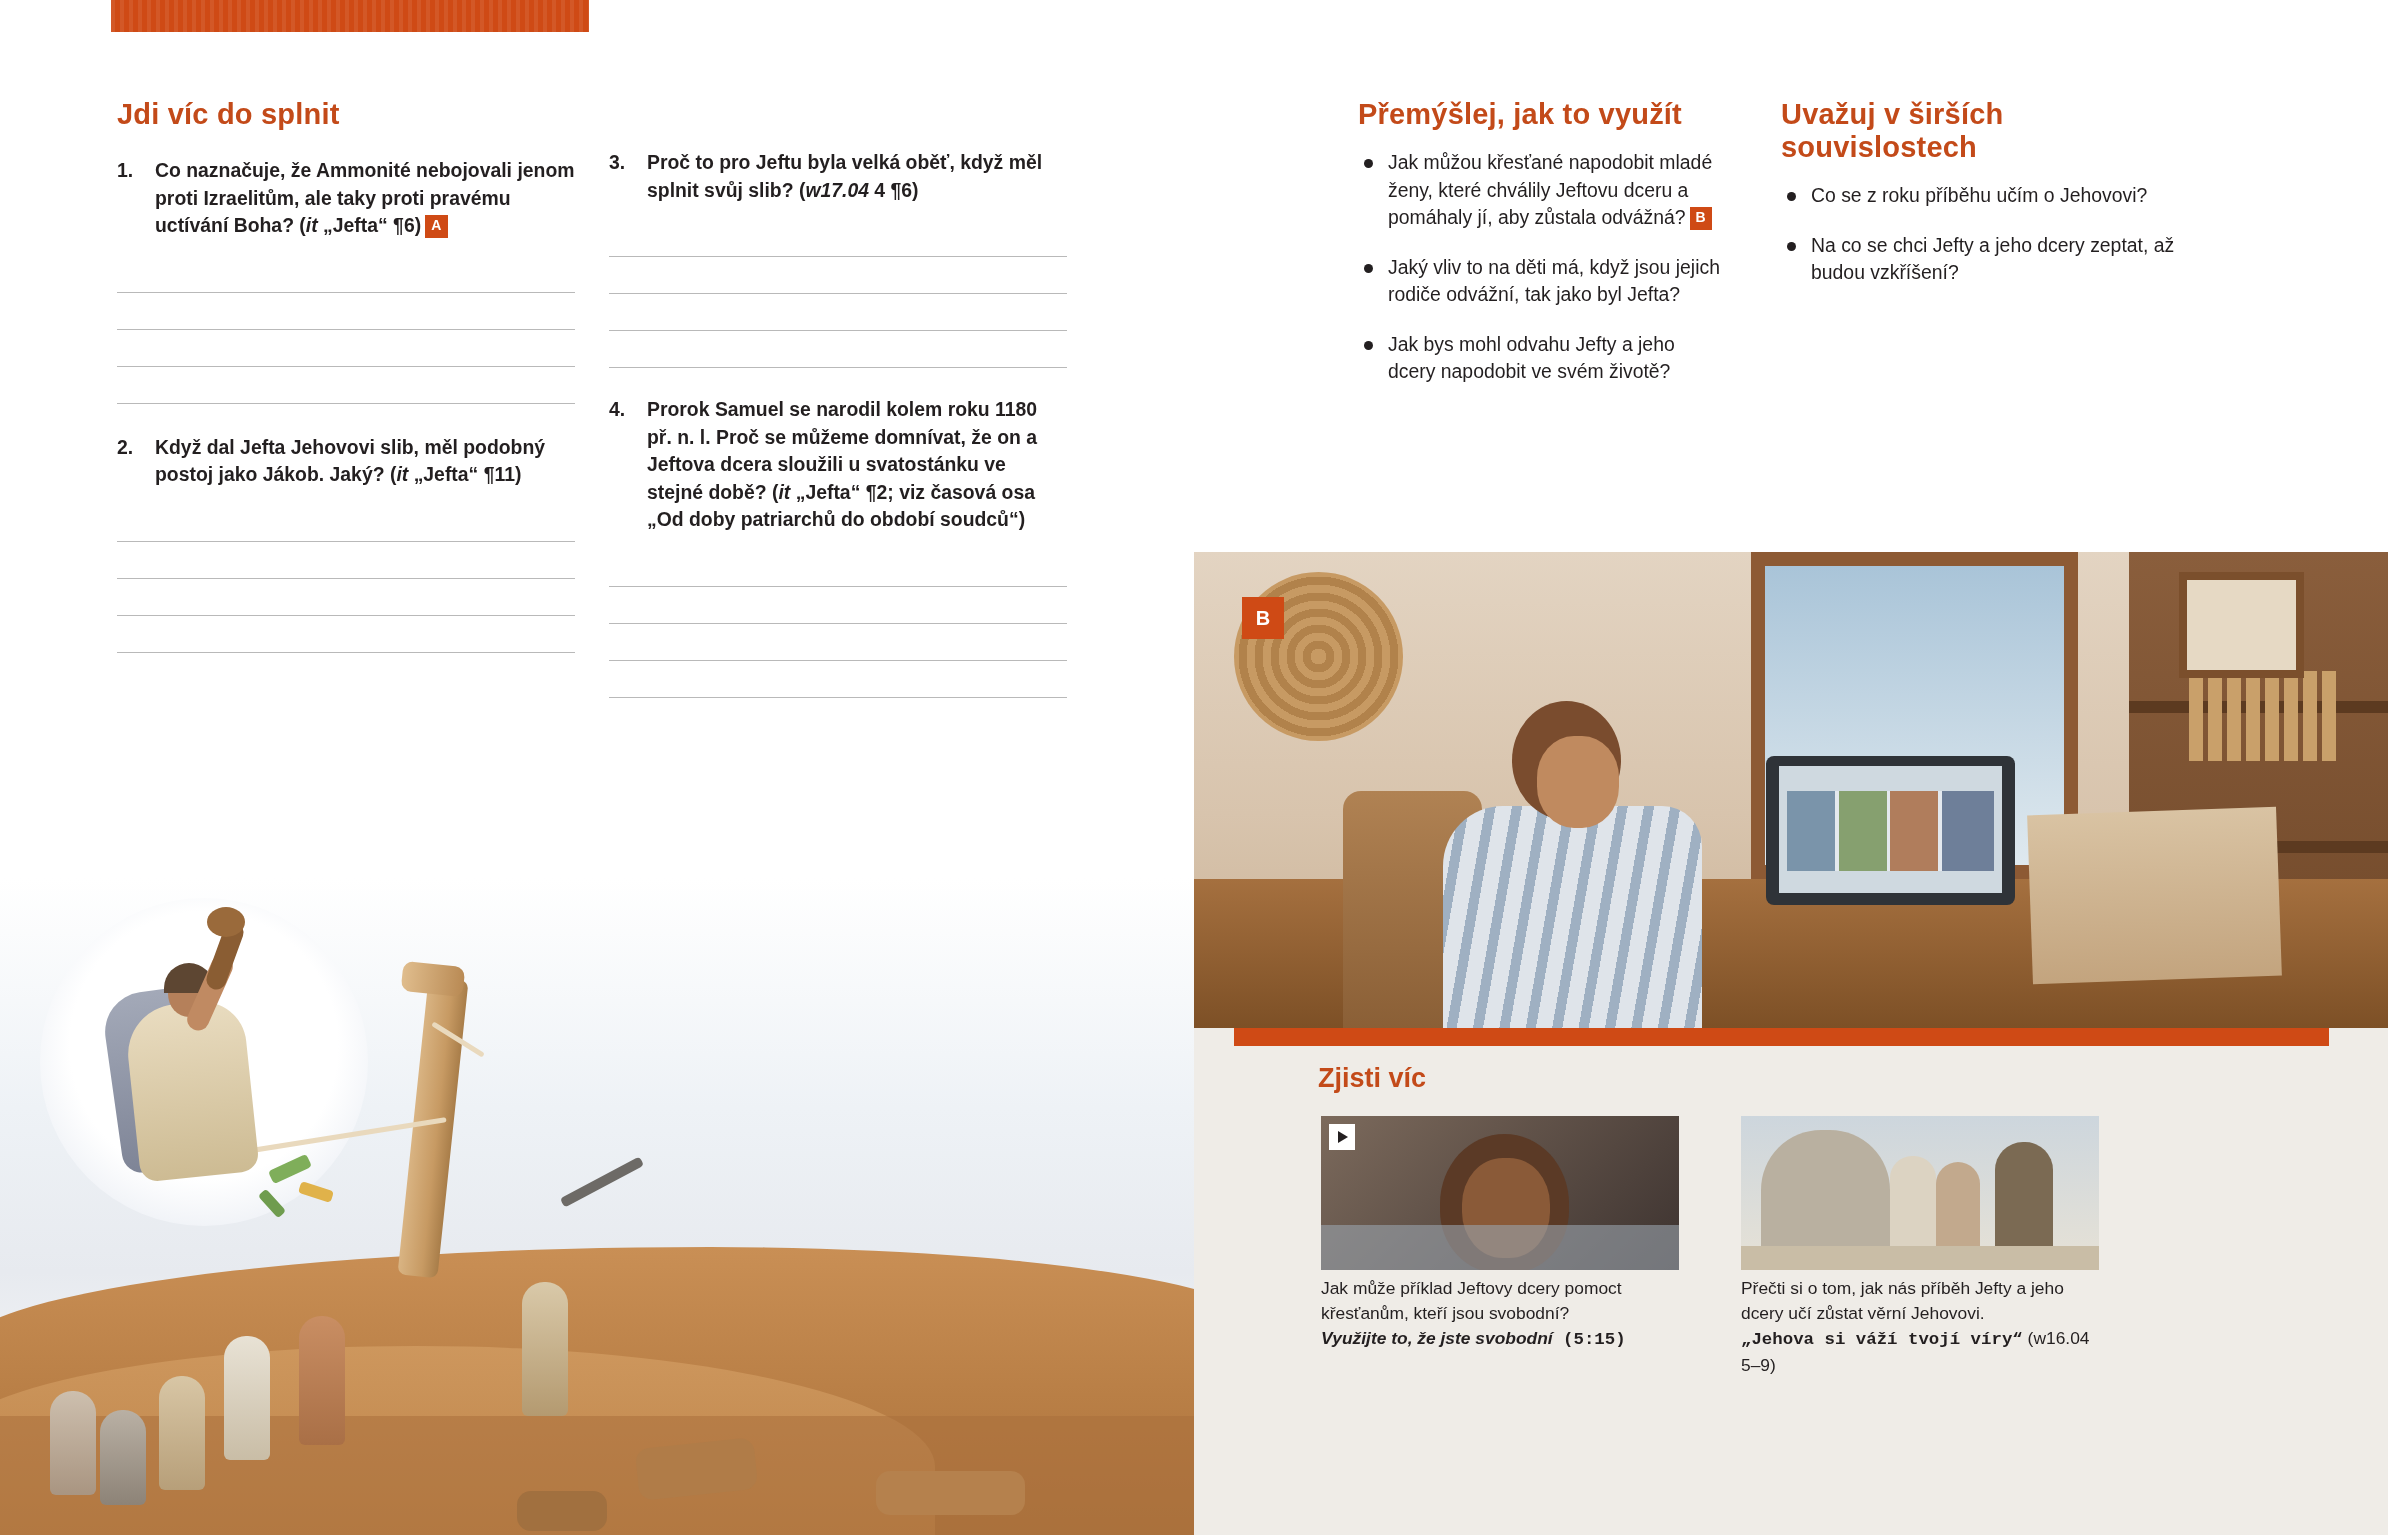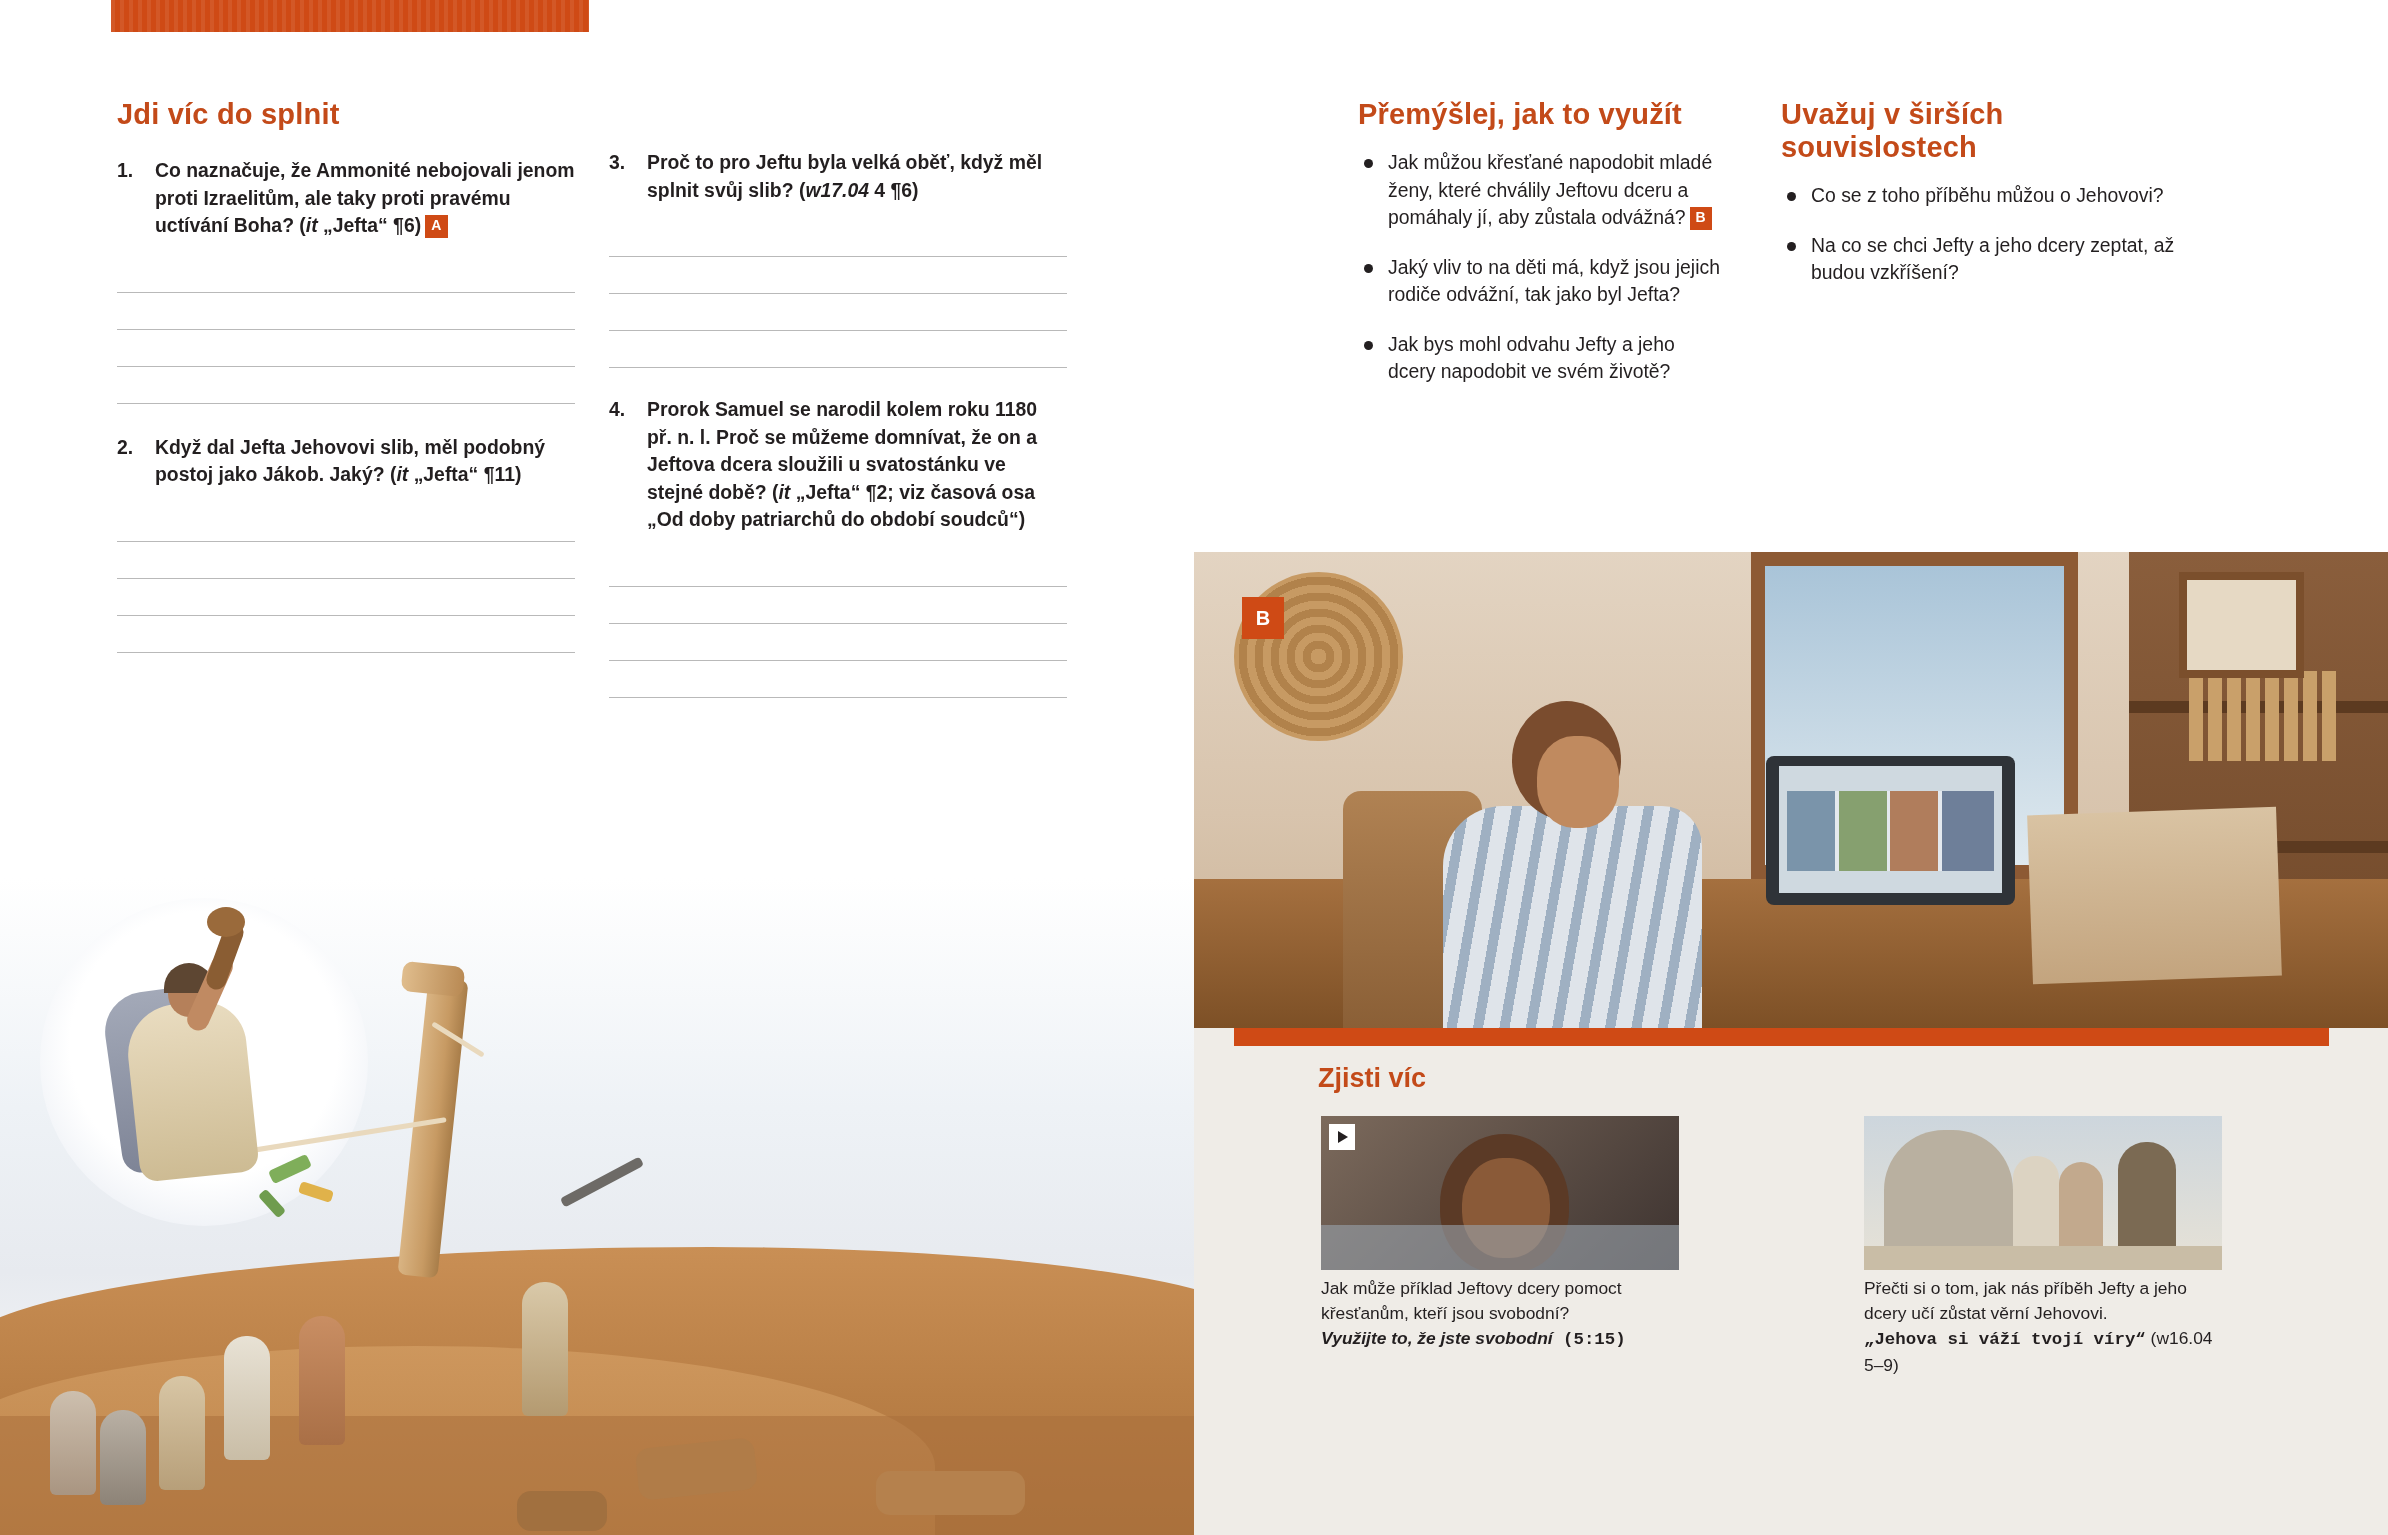--- a/index.html
+++ b/index.html
@@ -119,21 +119,21 @@
   .pb-badge{position:absolute;left:48px;top:45px;width:42px;height:42px;background:#cf4a15;color:#fff;
      font-size:20px;font-weight:bold;display:flex;align-items:center;justify-content:center;z-index:5;}
   .pb-frame{position:absolute;left:985px;top:20px;width:109px;height:90px;background:#e6d9c4;border:8px solid #7b4f2c;}
 
   
   .zjisti{position:absolute;left:1194px;top:1028px;width:1194px;height:507px;background:#efece7;}
   .zj-bar{position:absolute;left:1234px;top:1028px;width:1095px;height:18px;background:#cf4a15;}
   .zj-title{position:absolute;left:1318px;top:1063px;color:#c34a19;font-size:27px;font-weight:bold;}
   .card{position:absolute;top:1116px;width:358px;}
   .card.c1{left:1321px;}
-  .card.c2{left:1864px;}
+  .card.c2{left:1741px;}
   .thumb{width:358px;height:154px;position:relative;overflow:hidden;}
   .t1{background:linear-gradient(135deg,#7c6a5c,#3d3330);}
   .t1 .face{position:absolute;left:119px;top:18px;width:129px;height:139px;border-radius:50% 50% 45% 45%;background:#5b3a26;}
   .t1 .skin{position:absolute;left:141px;top:42px;width:88px;height:100px;border-radius:46%;background:#8a5a38;}
   .t1 .seat{position:absolute;left:0;top:109px;width:358px;height:45px;background:#9aa3ae;opacity:.6;}
   .play{position:absolute;left:8px;top:8px;width:26px;height:26px;background:#ffffff;display:flex;align-items:center;justify-content:center;}
   .play:after{content:"";border-left:10px solid #231f20;border-top:6px solid transparent;border-bottom:6px solid transparent;margin-left:2px;}
   .t2{background:linear-gradient(#cdd6dd,#e7e2d6);}
   .t2 .arch{position:absolute;left:20px;top:14px;width:129px;height:119px;background:#b9b0a0;border-radius:60px 60px 0 0;}
   .t2 .man{position:absolute;left:254px;top:26px;width:58px;height:119px;border-radius:28px 28px 4px 4px;background:#7b6a53;}
@@ -275,21 +275,21 @@
         </li>
         <li>
           <span>Jak bys mohl odvahu Jefty a jeho dcery napodobit ve svém životě?</span>
         </li>
       </ul>
     </div>
 
     <div class="rcol2">
       <div class="sec-title">Uvažuj v širších souvislostech</div>
       <ul class="bul">
-        <li>Co se z toho příběhu můžou o Jehovovi?</li>
+        <li>Co se z roku příběhu učím o Jehovovi?</li>
         <li>Na co se chci Jefty a jeho dcery zeptat, až budou vzkříšení?</li>
       </ul>
     </div>
   </div>
 
   <div class="photoB">
     <div class="pb-wall"></div>
     <div class="pb-baskets"></div>
     <div class="pb-window"></div>
     <div class="pb-shelf"></div>

